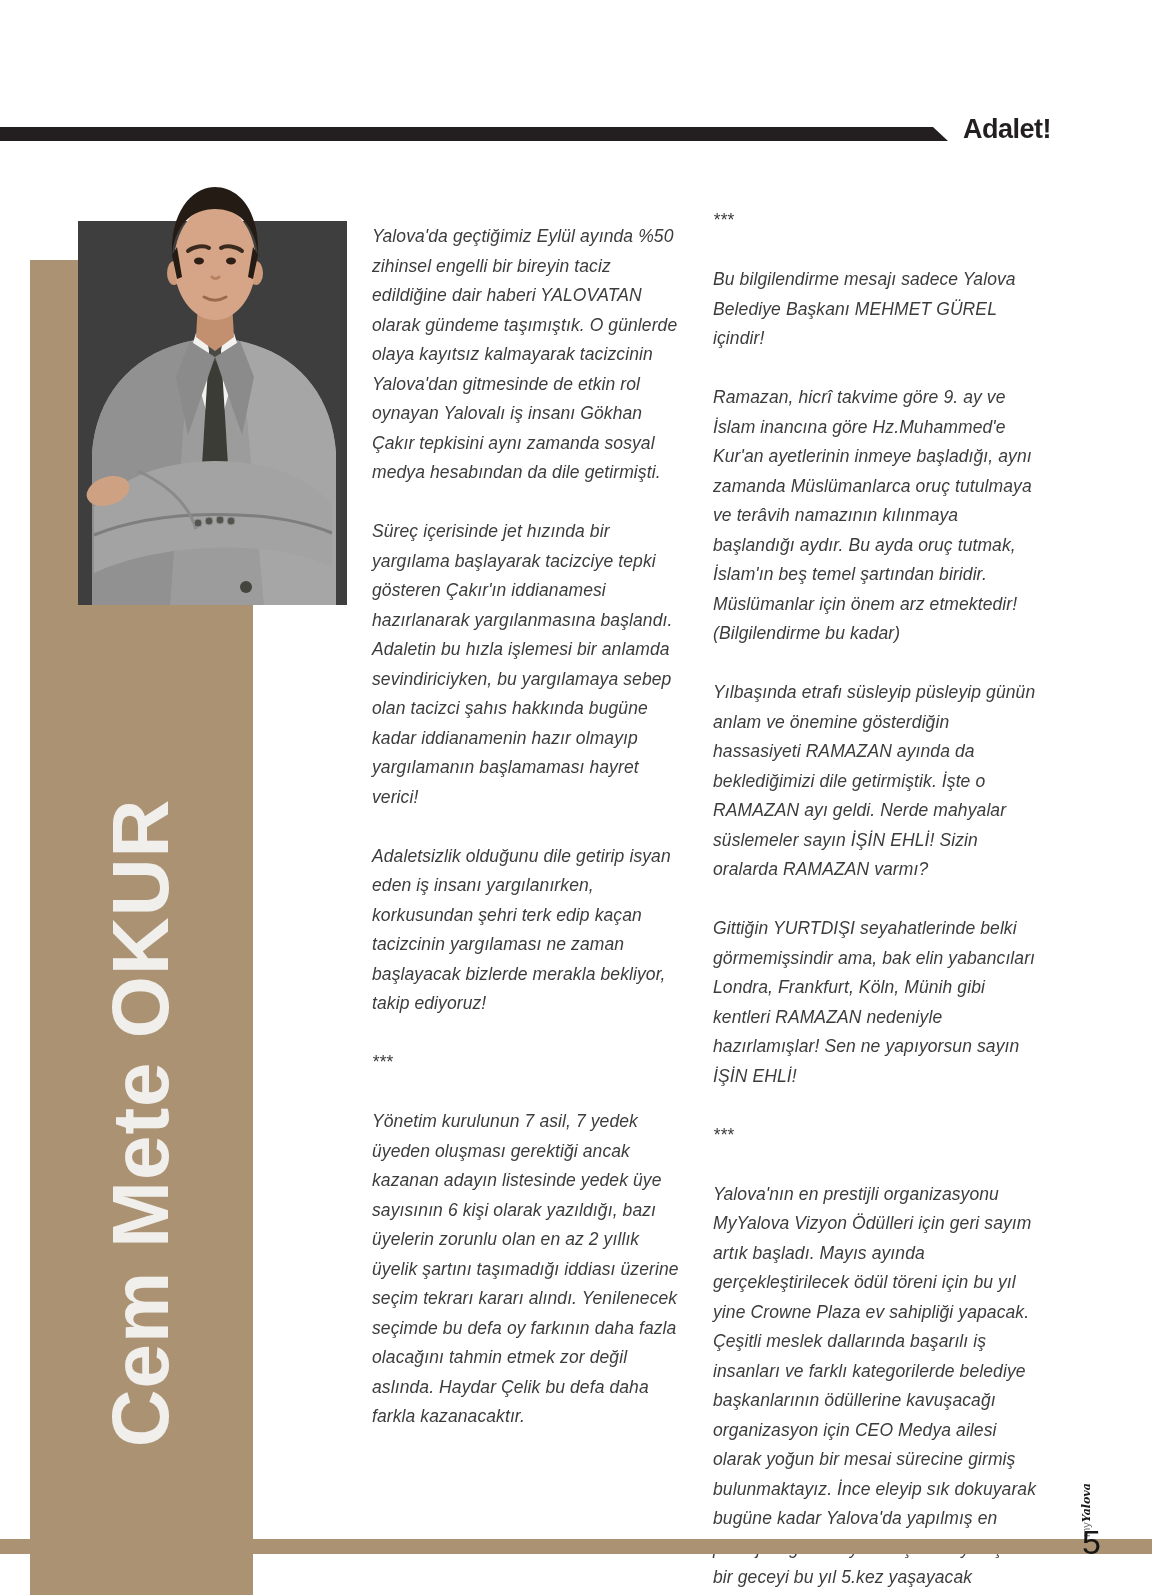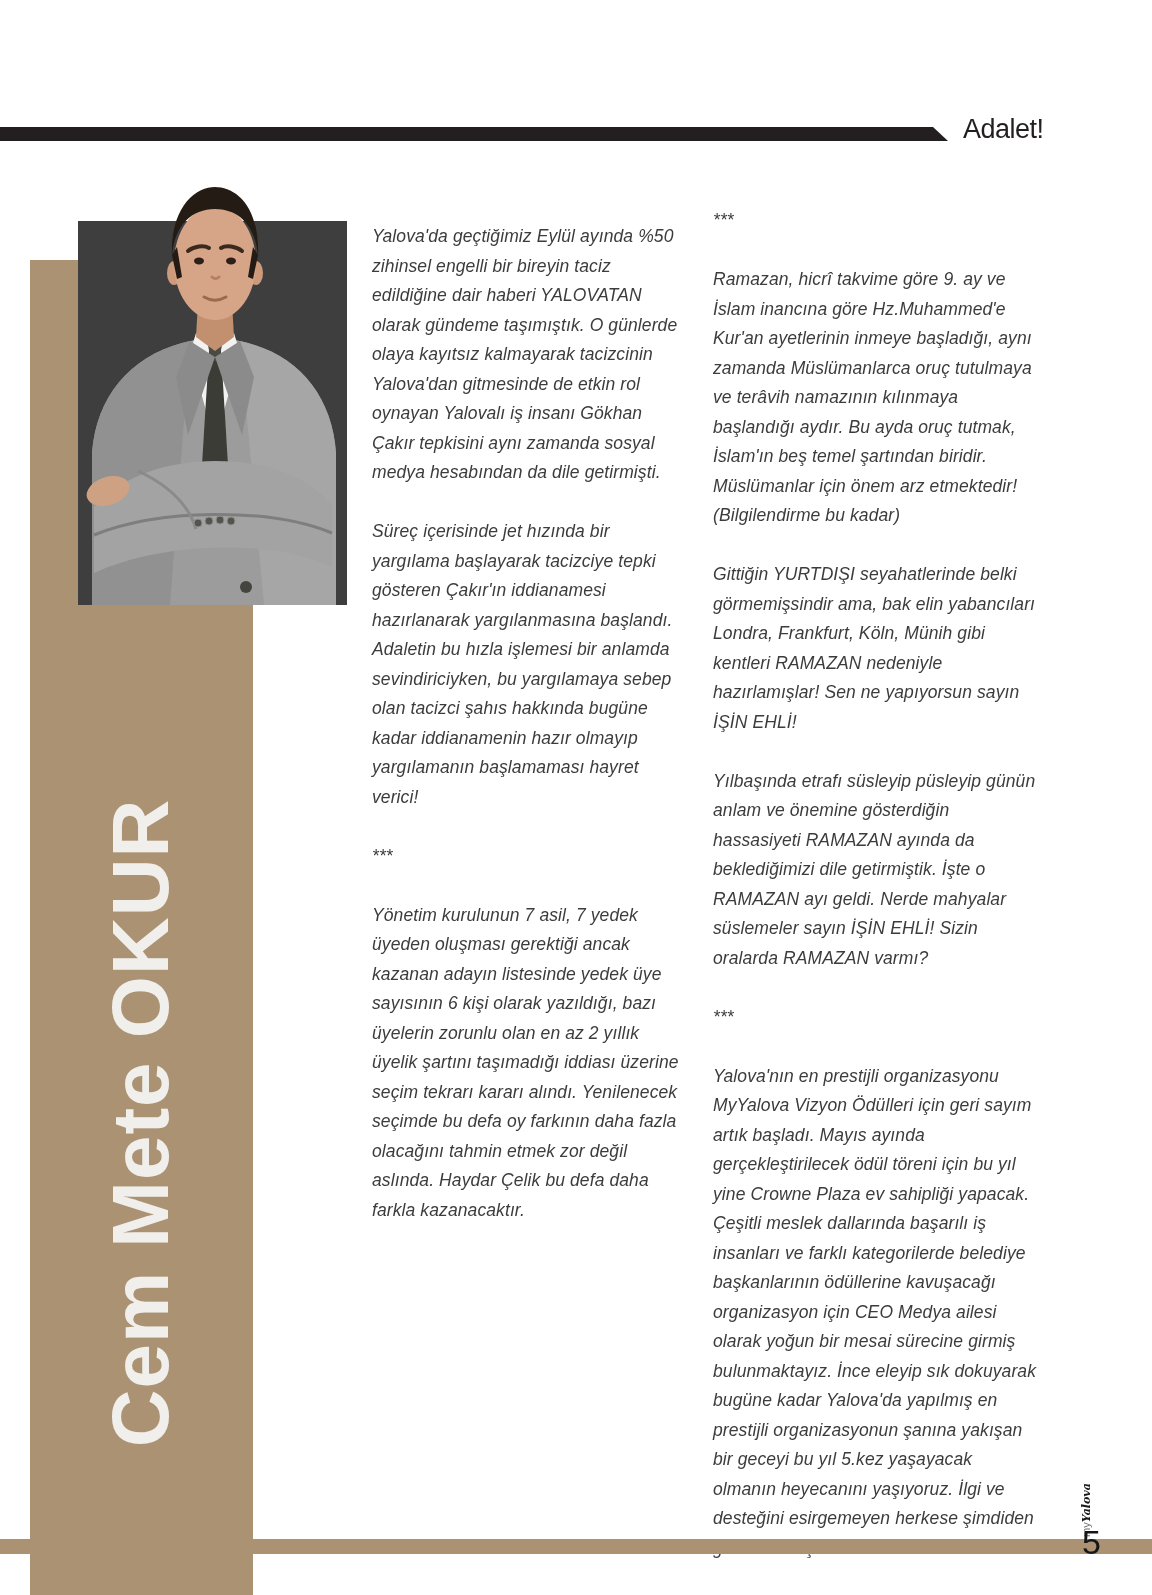--- a/index.html
+++ b/index.html
@@ -12,21 +12,21 @@
   }
   
   .top-bar{
     position:absolute;left:0;top:127px;
     width:948px;height:14px;
     background:var(--bar,#231f20);
     clip-path:polygon(0 0,calc(100% - 15px) 0,100% 100%,0 100%);
   }
   .tagline{
     position:absolute;left:963px;top:114px;
-    font-size:27px;font-weight:normal;color:var(--bar,#231f20);
+    font-size:27px;font-weight:bold;color:var(--bar,#231f20);
     letter-spacing:-0.5px;
   }
   
   .tan-column{
     position:absolute;left:30px;top:260px;width:223px;bottom:0;
     background:var(--tan,#ab9273);
   }
   .author-wrap{
     position:absolute;left:30px;top:805px;width:223px;height:635px;
     display:flex;align-items:center;justify-content:center;
@@ -131,28 +131,30 @@
     </svg>
   </div>
 
   <div class="author-wrap">
     <div class="author-name">Cem Mete OKUR</div>
   </div>
 
   <div class="col col-left">
       <p class="body-paragraph">Yalova'da geçtiğimiz Eylül ayında %50 zihinsel engelli bir bireyin taciz edildiğine dair haberi YALOVATAN olarak gündeme taşımıştık. O günlerde olaya kayıtsız kalmayarak tacizcinin Yalova'dan gitmesinde de etkin rol oynayan Yalovalı iş insanı Gökhan Çakır tepkisini aynı zamanda sosyal medya hesabından da dile getirmişti.</p>
       <p class="body-paragraph">Süreç içerisinde jet hızında bir yargılama başlayarak tacizciye tepki gösteren Çakır'ın iddianamesi hazırlanarak yargılanmasına başlandı. Adaletin bu hızla işlemesi bir anlamda sevindiriciyken, bu yargılamaya sebep olan tacizci şahıs hakkında bugüne kadar iddianamenin hazır olmayıp yargılamanın başlamaması hayret verici!</p>
+      <p class="body-paragraph">Adaletsizlik olduğunu dile getirip isyan eden iş insanı yargılanırken, korkusundan şehri terk edip kaçan tacizcinin yargılaması ne zaman başlayacak bizlerde merakla bekliyor, takip ediyoruz!</p>
       <p class="body-paragraph">***</p>
       <p class="body-paragraph">Yönetim kurulunun 7 asil, 7 yedek üyeden oluşması gerektiği ancak kazanan adayın listesinde yedek üye sayısının 6 kişi olarak yazıldığı, bazı üyelerin zorunlu olan en az 2 yıllık üyelik şartını taşımadığı iddiası üzerine seçim tekrarı kararı alındı. Yenilenecek seçimde bu defa oy farkının daha fazla olacağını tahmin etmek zor değil aslında. Haydar Çelik bu defa daha farkla kazanacaktır.</p>
     </div>
   <div class="col col-right">
       <p class="body-paragraph">***</p>
+      <p class="body-paragraph">Bu bilgilendirme mesajı sadece Yalova Belediye Başkanı MEHMET GÜREL içindir!</p>
       <p class="body-paragraph">Ramazan, hicrî takvime göre 9. ay ve İslam inancına göre Hz.Muhammed'e Kur'an ayetlerinin inmeye başladığı, aynı zamanda Müslümanlarca oruç tutulmaya ve terâvih namazının kılınmaya başlandığı aydır. Bu ayda oruç tutmak, İslam'ın beş temel şartından biridir. Müslümanlar için önem arz etmektedir! (Bilgilendirme bu kadar)</p>
+      <p class="body-paragraph">Yılbaşında etrafı süsleyip püsleyip günün anlam ve önemine gösterdiğin hassasiyeti RAMAZAN ayında da beklediğimizi dile getirmiştik. İşte o RAMAZAN ayı geldi. Nerde mahyalar süslemeler sayın İŞİN EHLİ! Sizin oralarda RAMAZAN varmı?</p>
       <p class="body-paragraph">Gittiğin YURTDIŞI seyahatlerinde belki görmemişsindir ama, bak elin yabancıları Londra, Frankfurt, Köln, Münih gibi kentleri RAMAZAN nedeniyle hazırlamışlar! Sen ne yapıyorsun sayın İŞİN EHLİ!</p>
-      <p class="body-paragraph">Yılbaşında etrafı süsleyip püsleyip günün anlam ve önemine gösterdiğin hassasiyeti RAMAZAN ayında da beklediğimizi dile getirmiştik. İşte o RAMAZAN ayı geldi. Nerde mahyalar süslemeler sayın İŞİN EHLİ! Sizin oralarda RAMAZAN varmı?</p>
       <p class="body-paragraph">***</p>
       <p class="body-paragraph">Yalova'nın en prestijli organizasyonu MyYalova Vizyon Ödülleri için geri sayım artık başladı. Mayıs ayında gerçekleştirilecek ödül töreni için bu yıl yine Crowne Plaza ev sahipliği yapacak. Çeşitli meslek dallarında başarılı iş insanları ve farklı kategorilerde belediye başkanlarının ödüllerine kavuşacağı organizasyon için CEO Medya ailesi olarak yoğun bir mesai sürecine girmiş bulunmaktayız. İnce eleyip sık dokuyarak bugüne kadar Yalova'da yapılmış en prestijli organizasyonun şanına yakışan bir geceyi bu yıl 5.kez yaşayacak olmanın heyecanını yaşıyoruz. İlgi ve desteğini esirgemeyen herkese şimdiden gönülden teşekkürlerimi sunarım.</p>
     </div>
 
   <div class="bottom-bar"></div>
 
   <div class="brand">
     <span class="brand-prefix">my</span><span class="brand-name">Yalova</span>
   </div>
   <div class="page-number">5</div>

